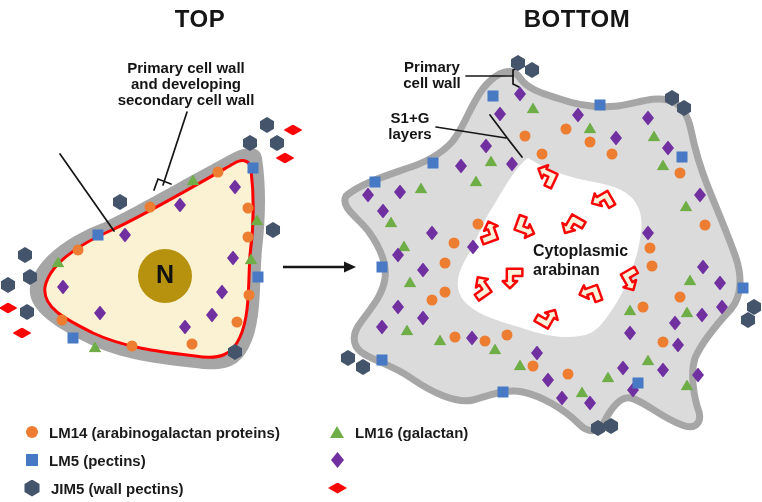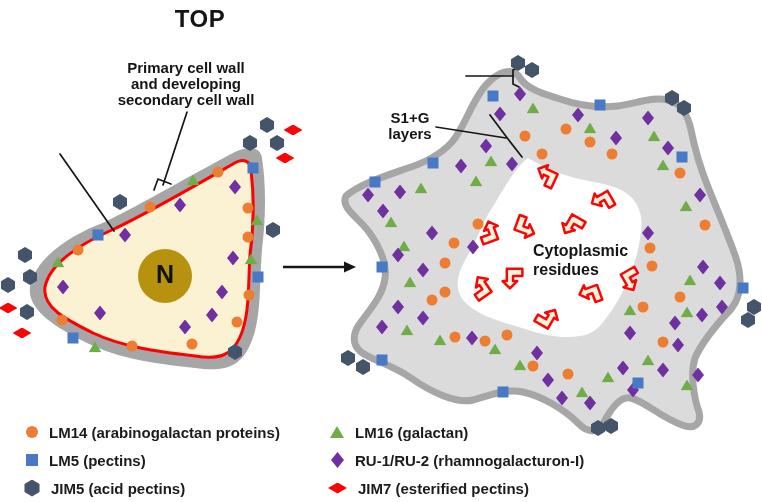--- a/index.html
+++ b/index.html
@@ -253,51 +253,52 @@
       </svg>
       <svg viewBox="0 0 26 24" width="27" height="25" class="resarrow" style="left: 630px; top: 280px; transform: translate(-50%, -50%) rotate(60deg);">
         <path d="M4,2 L11,2 L11,11 L16,11 L16,7 L23,14 L16,21 L16,17 L4,17 Z" style="fill: var(--arrow_fill); stroke: var(--red); stroke-width: 2.4; stroke-linejoin: round;"></path>
       </svg>
       <svg viewBox="0 0 26 24" width="27" height="25" class="resarrow" style="left: 548px; top: 318px; transform: translate(-50%, -50%) rotate(300deg);">
         <path d="M4,2 L11,2 L11,11 L16,11 L16,7 L23,14 L16,21 L16,17 L4,17 Z" style="fill: var(--arrow_fill); stroke: var(--red); stroke-width: 2.4; stroke-linejoin: round;"></path>
       </svg>
     </div>
 
   <div class="title" style="left:200px;top:5px">TOP</div>
+  <div class="title" style="left:577px;top:5px">BOTTOM</div>
 
   <div class="anno" style="left:186px;top:60px">Primary cell wall
 and developing
 secondary cell wall</div>
   <div id="nucleusLabel">N</div>
 
+  <div class="anno" style="left:432px;top:59px">Primary
+cell wall</div>
   <div class="anno" style="left:410px;top:110px">S1+G
 layers</div>
   <div class="anno anno-left" style="left:533px;top:241px">Cytoplasmic
-residues</div>
+arabinan</div>
 
   <div id="legend">
     <div class="lgitem" style="left:26px;top:422px">
       <span class="mk mk-o lgmk" style="width:12px;height:12px"></span>
       <span class="lglabel">LM14 (arabinogalactan proteins)</span>
     </div>
     <div class="lgitem" style="left:26px;top:450px">
       <span class="mk mk-s lgmk" style="width:12px;height:12px"></span>
       <span class="lglabel">LM5 (pectins)</span>
     </div>
     <div class="lgitem" style="left:24px;top:478px">
       <span class="mk mk-h lgmk" style="width:16px;height:17px"></span>
-      <span class="lglabel">JIM5 (acid pectins)</span>
+      <span class="lglabel">JIM5 (wall pectins)</span>
     </div>
     <div class="lgitem" style="left:330px;top:422px">
       <span class="mk mk-t lgmk" style="width:14px;height:12px"></span>
       <span class="lglabel">LM16 (galactan)</span>
     </div>
     <div class="lgitem" style="left:331px;top:450px">
       <span class="mk mk-d lgmk" style="width:13px;height:16px"></span>
-      <span class="lglabel">RU-1/RU-2 (rhamnogalacturon-I)</span>
     </div>
     <div class="lgitem" style="left:328px;top:478px">
       <span class="mk mk-r lgmk" style="width:19px;height:11px"></span>
-      <span class="lglabel">JIM7 (esterified pectins)</span>
     </div>
   </div>
 
 </div>
 
 </body></html>

